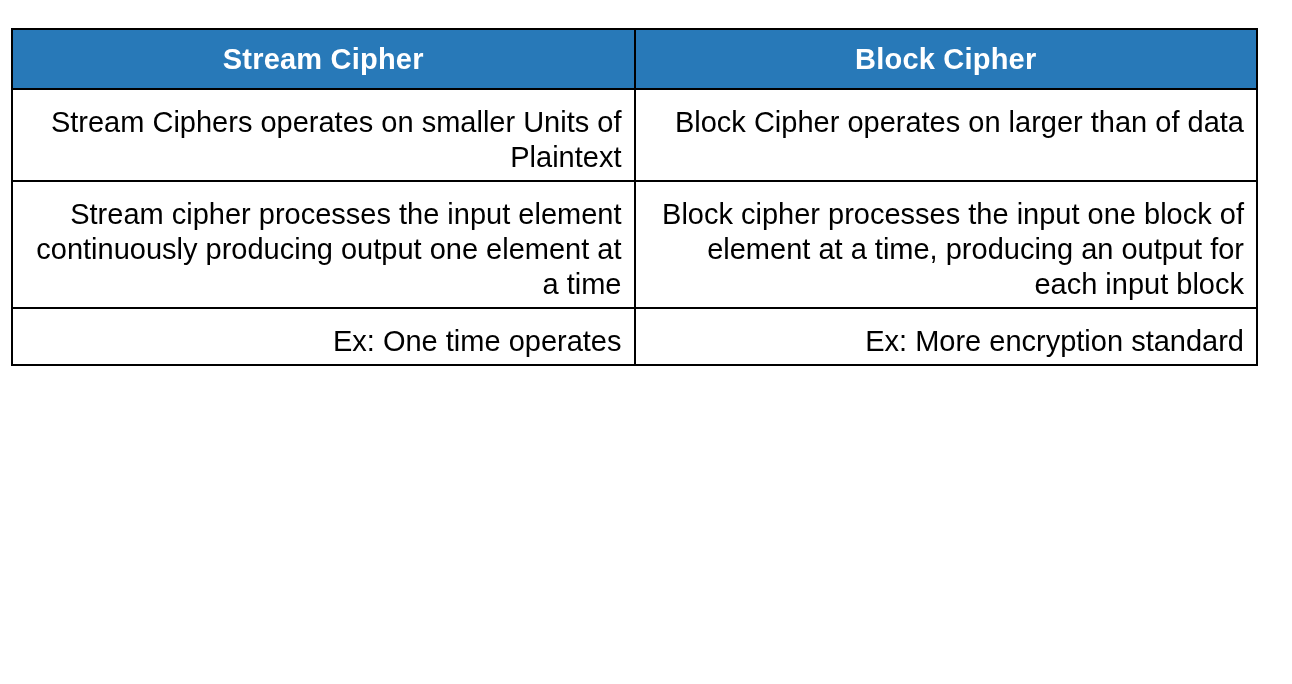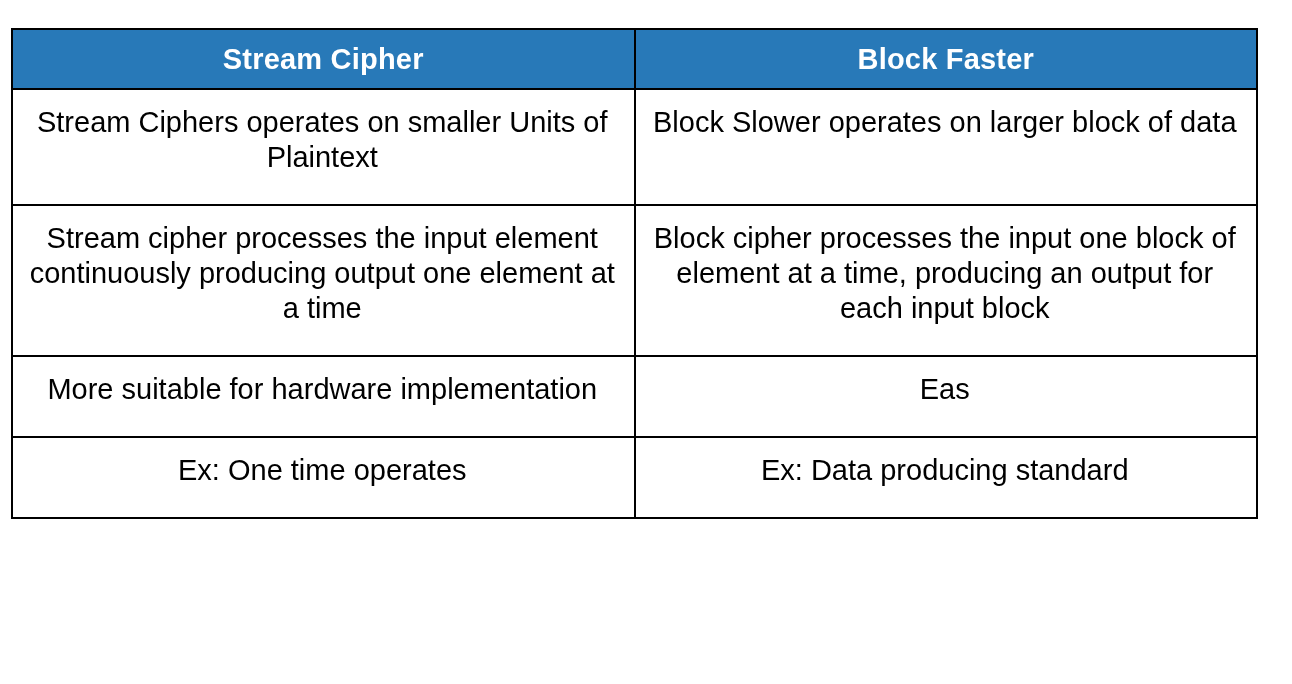--- a/index.html
+++ b/index.html
@@ -39,51 +39,47 @@
     text-align: center;
     vertical-align: middle;
     padding: 0;
     letter-spacing: 0.2px;
   }
   table.cipher-table td {
     color: var(--body-text, #000000);
     font-size: 29px;
     line-height: 35px;
     vertical-align: top;
-    text-align: center;
-    padding: 15px 12px 29px 10px;
+    text-align: right;
+    padding: 15px 12px 5px 10px;
   }
 </style>
 </head>
 <body style="background: rgb(255, 255, 255);">
 
 <div class="page">
   <table class="cipher-table">
     <colgroup>
       <col>
       <col>
     </colgroup>
     <thead>
       <tr>
         <th>Stream Cipher</th>
-        <th>Block Faster</th>
+        <th>Block Cipher</th>
       </tr>
     </thead>
     <tbody>
       <tr>
         <td>Stream Ciphers operates on smaller Units of Plaintext</td>
-        <td>Block Slower operates on larger block of data</td>
+        <td>Block Cipher operates on larger than of data</td>
       </tr>
       <tr>
         <td>Stream cipher processes the input element continuously producing output one element at a time</td>
         <td>Block cipher processes the input one block of element at a time, producing an output for each input block</td>
       </tr>
       <tr>
-        <td>More suitable for hardware implementation</td>
-        <td>Eas</td>
-      </tr>
-      <tr>
         <td>Ex: One time operates</td>
-        <td>Ex: Data producing standard</td>
+        <td>Ex: More encryption standard</td>
       </tr>
     </tbody>
   </table>
 </div>
 
 </body></html>

